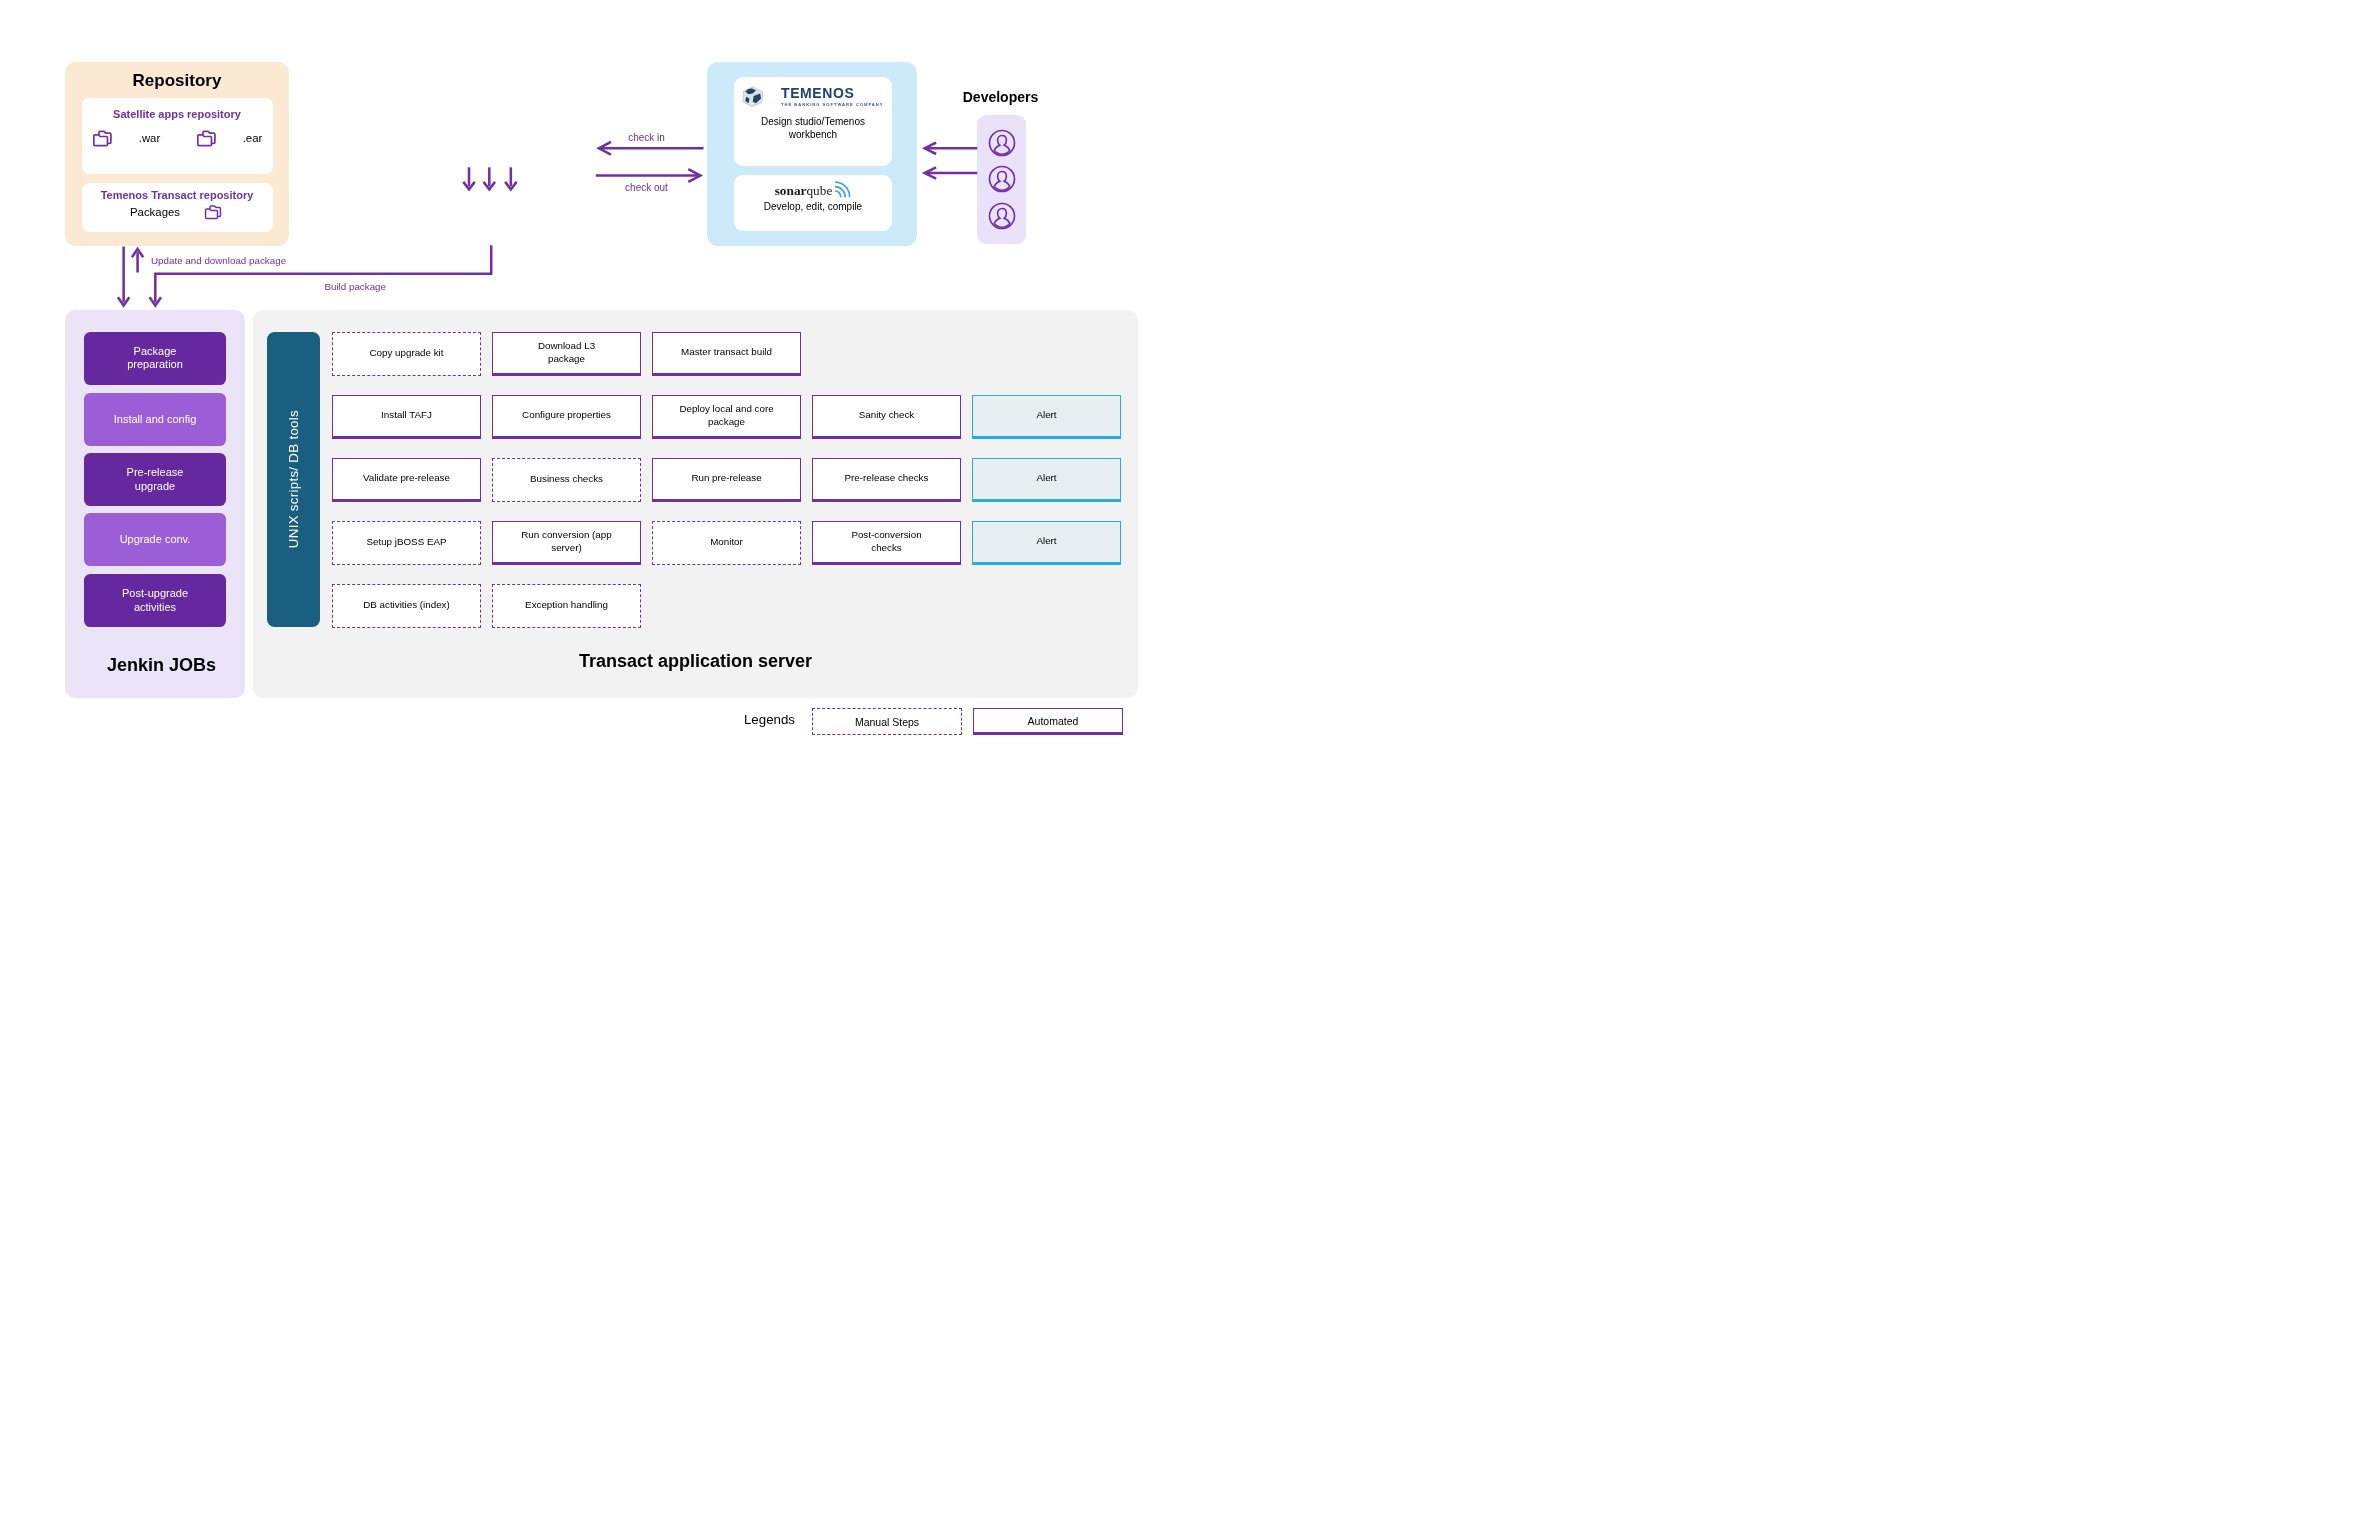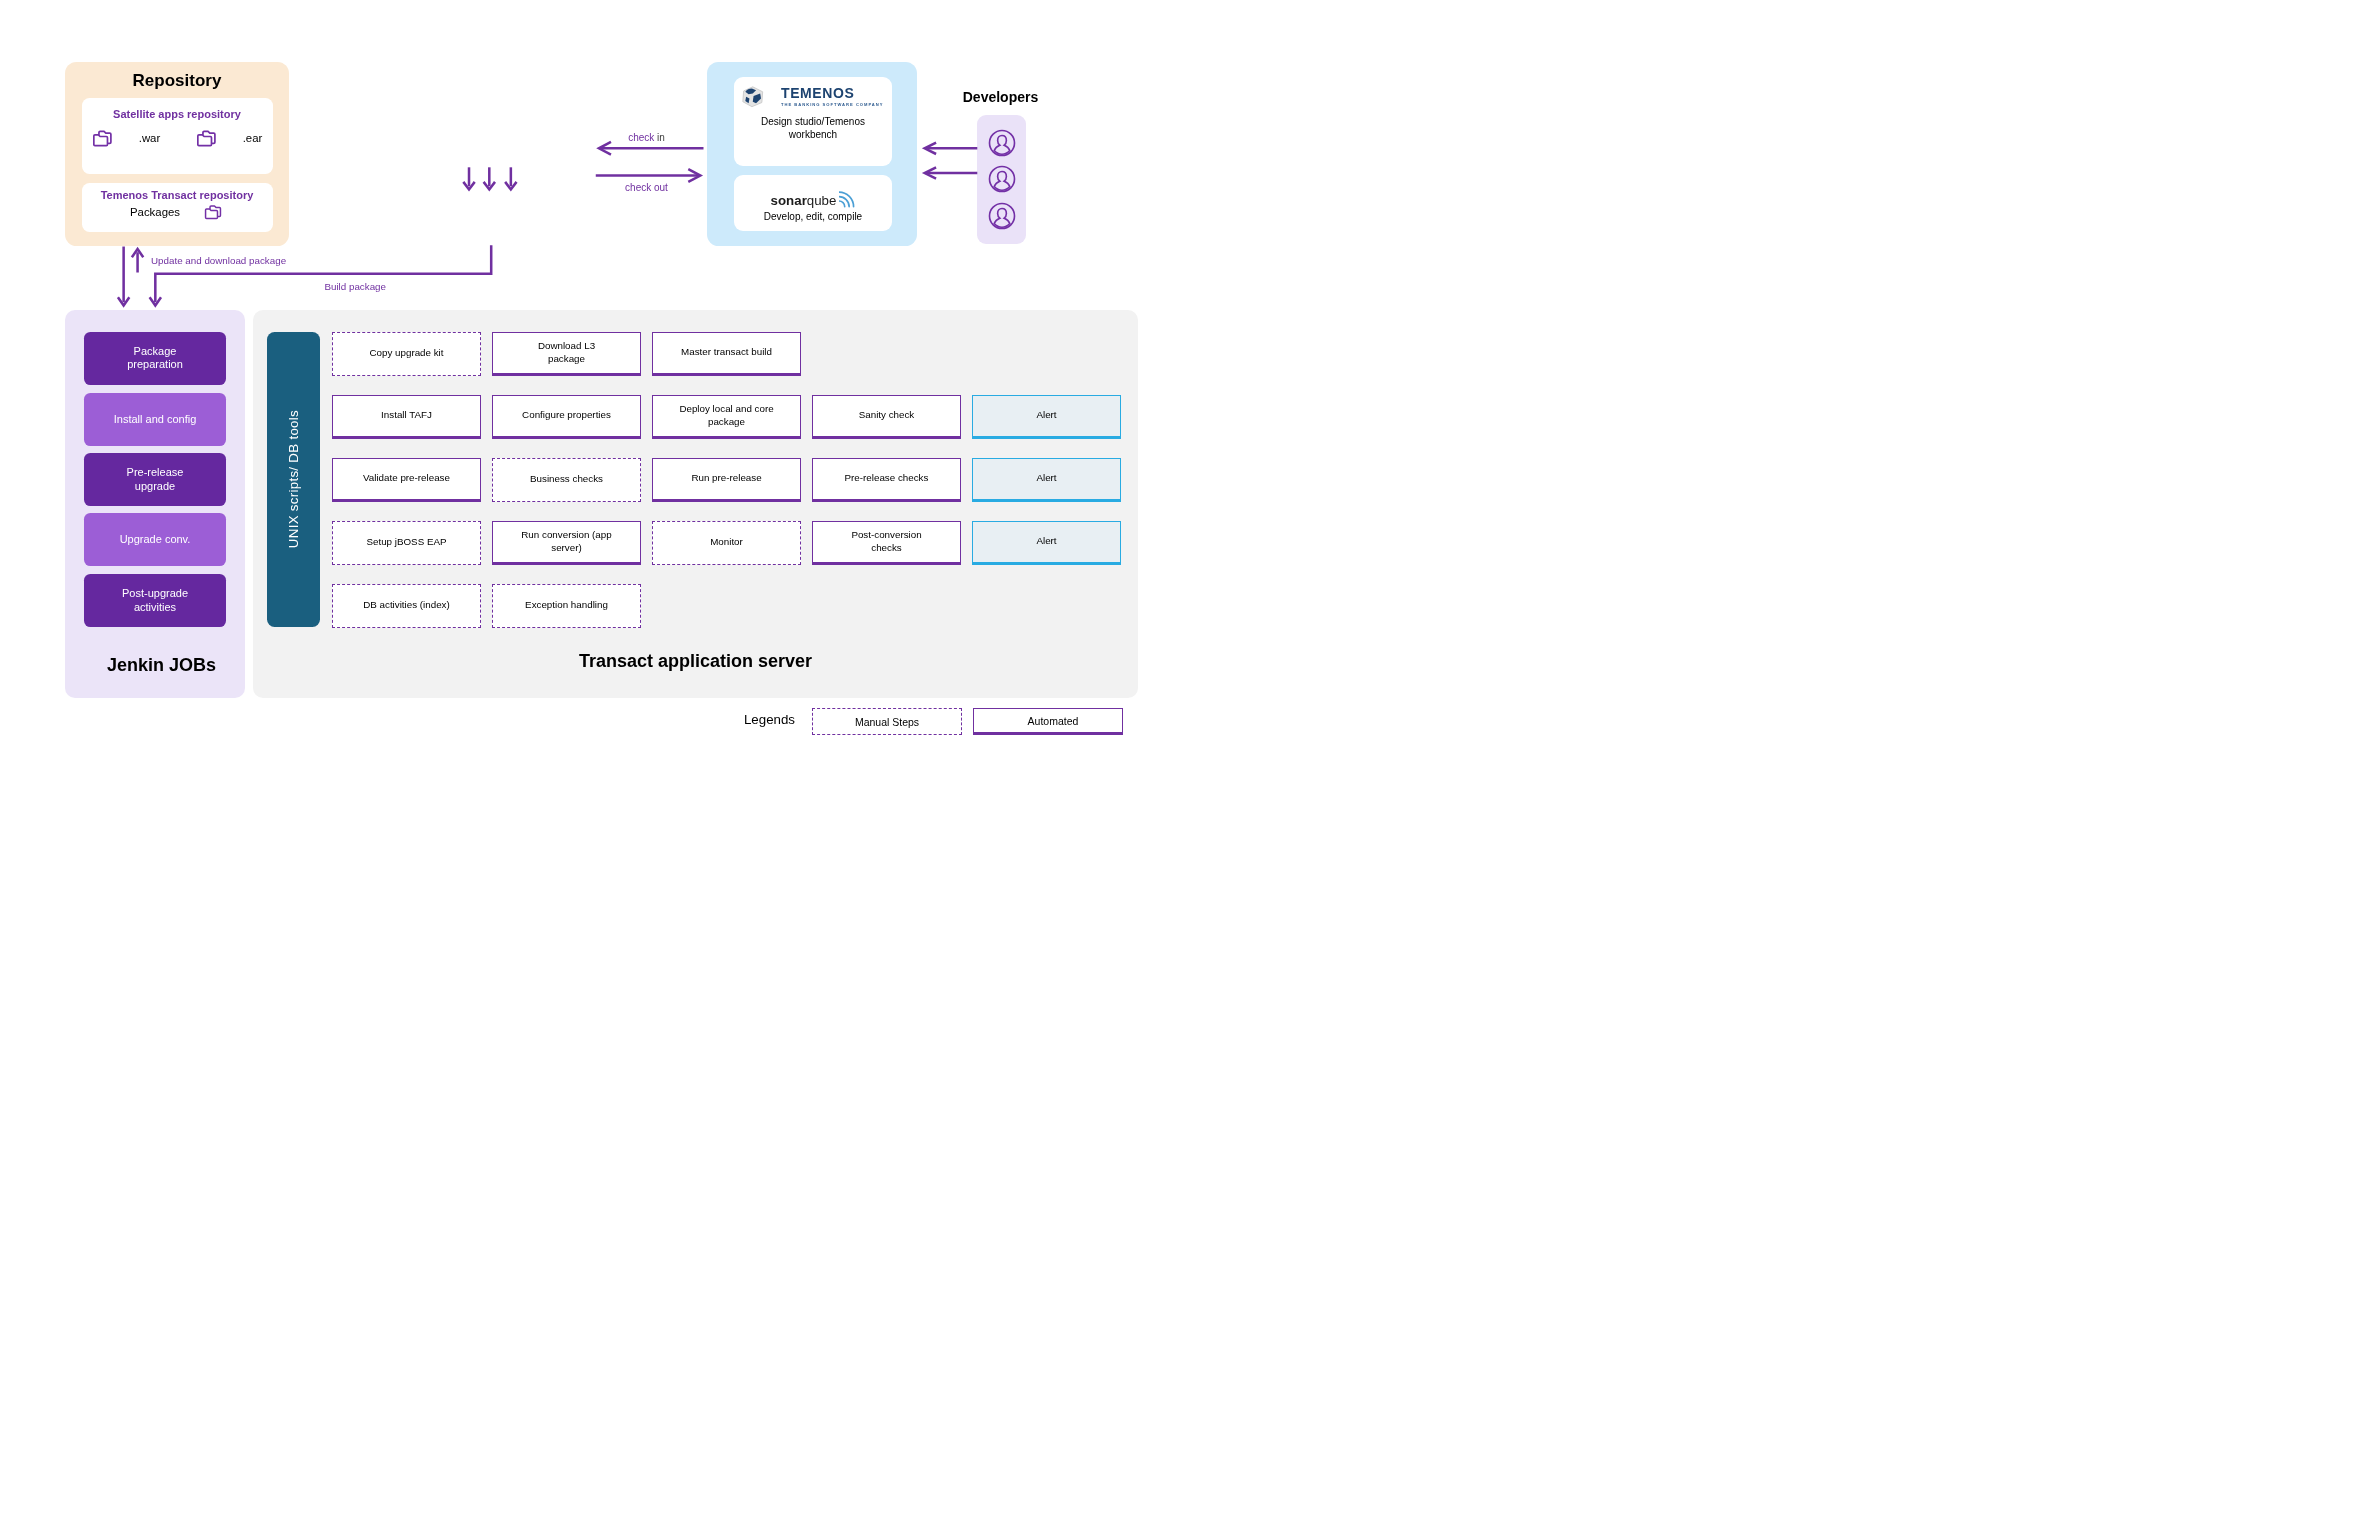--- a/index.html
+++ b/index.html
@@ -103,21 +103,21 @@
           <path d="M5 13 l4 2 -1 6 -4-3 z" fill="#1d4370"></path>
         </svg>
         <div>
           <div class="temenos-brand">TEMENOS</div>
           <div class="temenos-tag">THE BANKING SOFTWARE COMPANY</div>
         </div>
       </div>
       <div class="center" style="font-size:10px;margin:7.6px auto 0;max-width:133px;line-height:1.3;">Design studio/Temenos workbench</div>
     </div>
     <div class="white-card" style="left:27px;top:113px;width:158px;height:56px;border-radius:9px;">
-      <div style="display:flex;align-items:flex-start;justify-content:center;gap:2.5px;margin-top:14px;">
+      <div style="display:flex;align-items:flex-start;justify-content:center;gap:2.5px;margin-top:4px;font-family:Liberation Serif, serif;">
         <div class="sonar-brand" style="margin-top:5px;">
           <b>sonar</b><span>qube</span>
         </div>
         <svg width="16.5" height="19" viewBox="0 0 26 30">
           <g fill="none" stroke="#4b9fd5" stroke-width="2.6" stroke-linecap="round">
             <path d="M9 28 A9 9 0 0 0 0 19"></path>
             <path d="M16 28 A16 16 0 0 0 0 12"></path>
             <path d="M23 28 A23 23 0 0 0 0 5"></path>
           </g>
         </svg>

